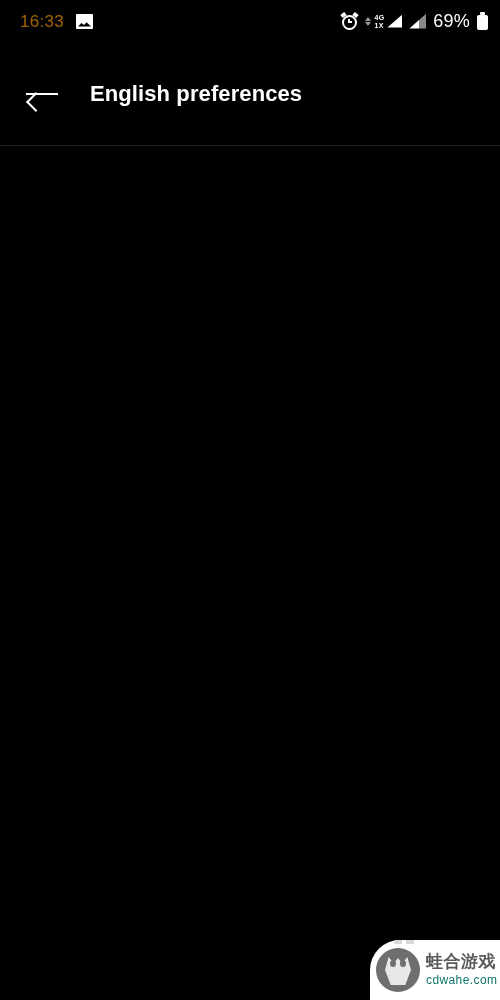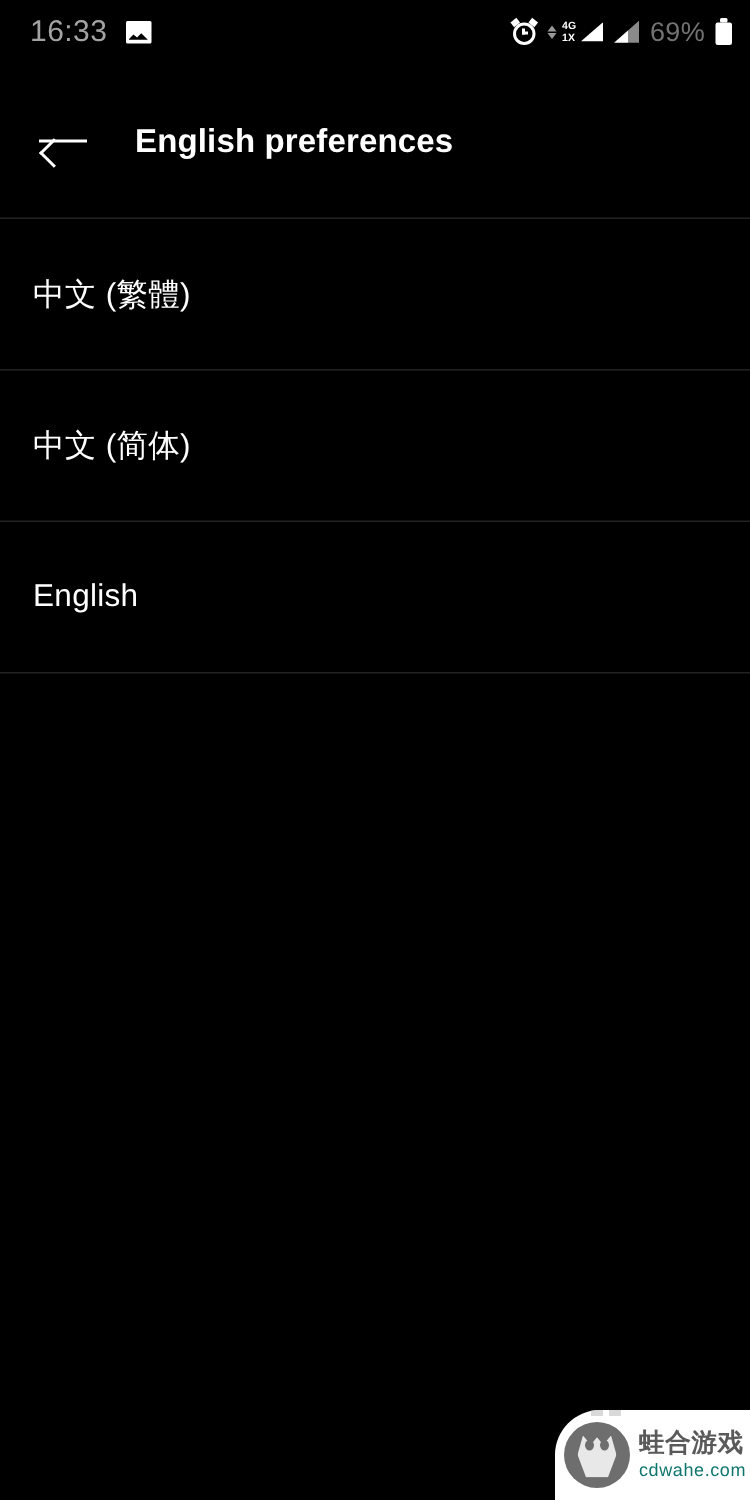--- a/index.html
+++ b/index.html
@@ -10,21 +10,21 @@
     overflow:hidden;
   }
   #screen { position:relative; width:500px; height:1000px; background:#000; }
 
   
   .statusbar {
     position:absolute; left:0; top:0; width:500px; height:42px;
     display:flex; align-items:center; padding:0 12px 0 20px;
   }
   .sb-left { display:flex; align-items:center; gap:12px; }
-  .sb-time { color:#a3a3a3; font-size:20px; letter-spacing:.3px; line-height:1; }
+  .sb-time { color:#a16207; font-size:17px; letter-spacing:.3px; line-height:1; }
   .sb-right { margin-left:auto; display:flex; align-items:center; gap:7px; }
   .icon-photo { width:17px; height:15px; background:#fff; border-radius:1px; position:relative; }
   .icon-photo::before {
     content:""; position:absolute; left:2px; right:2px; bottom:2px; height:6px;
     background:#000;
     clip-path:polygon(0% 100%, 26% 42%, 45% 76%, 66% 28%, 100% 100%);
   }
   .icon-alarm { position:relative; width:17px; height:17px; }
   .icon-alarm .bell {
     position:absolute; left:1px; top:2px; width:15px; height:15px;
@@ -51,21 +51,21 @@
   .arrows .down { border-top:4px solid #9a9a9a; }
   .bars {
     width:15px; height:13px; background:#fff;
     clip-path:polygon(100% 0, 100% 100%, 0 100%);
   }
   .bars2 {
     width:17px; height:15px;
     background:linear-gradient(to right, #fff 0 58%, #8a8a8a 58% 100%);
     clip-path:polygon(100% 0, 100% 100%, 0 100%);
   }
-  .sb-batt-text { color:#737373; font-size:18px; line-height:1; letter-spacing:.2px; }
+  .sb-batt-text { color:#ffffff; font-size:18px; line-height:1; letter-spacing:.2px; }
   .icon-battery { position:relative; width:11px; height:18px; }
   .icon-battery .body {
     position:absolute; left:0; bottom:0; width:11px; height:15px;
     border:1.5px solid #fff; border-radius:1.5px; background:#fff;
   }
   .icon-battery .cap {
     position:absolute; left:3px; top:0; width:5px; height:3px; background:#fff; border-radius:1px;
   }
 
   
@@ -167,38 +167,20 @@
 
   <div class="appbar">
     <div class="back-btn">
       <span class="arrow-left"></span>
     </div>
     <div class="appbar-title">English preferences</div>
   </div>
 
   <div class="divider" style="position:absolute;left:0;top:145px;"></div>
 
-  <div class="list">
-
-    <div class="list-item">
-      <span class="list-item-label">中文 (繁體)</span>
-    </div>
-    <div class="divider"></div>
-
-    <div class="list-item">
-      <span class="list-item-label">中文 (简体)</span>
-    </div>
-    <div class="divider"></div>
-
-    <div class="list-item">
-      <span class="list-item-label">English</span>
-    </div>
-    <div class="divider"></div>
-
-  </div>
 
   <div class="watermark">
     <div class="wm-ears">
       <i></i>
       <i></i>
     </div>
     <div class="wm-logo">
       <span class="blob"></span>
       <span class="eyeL"></span>
       <span class="eyeR"></span>

